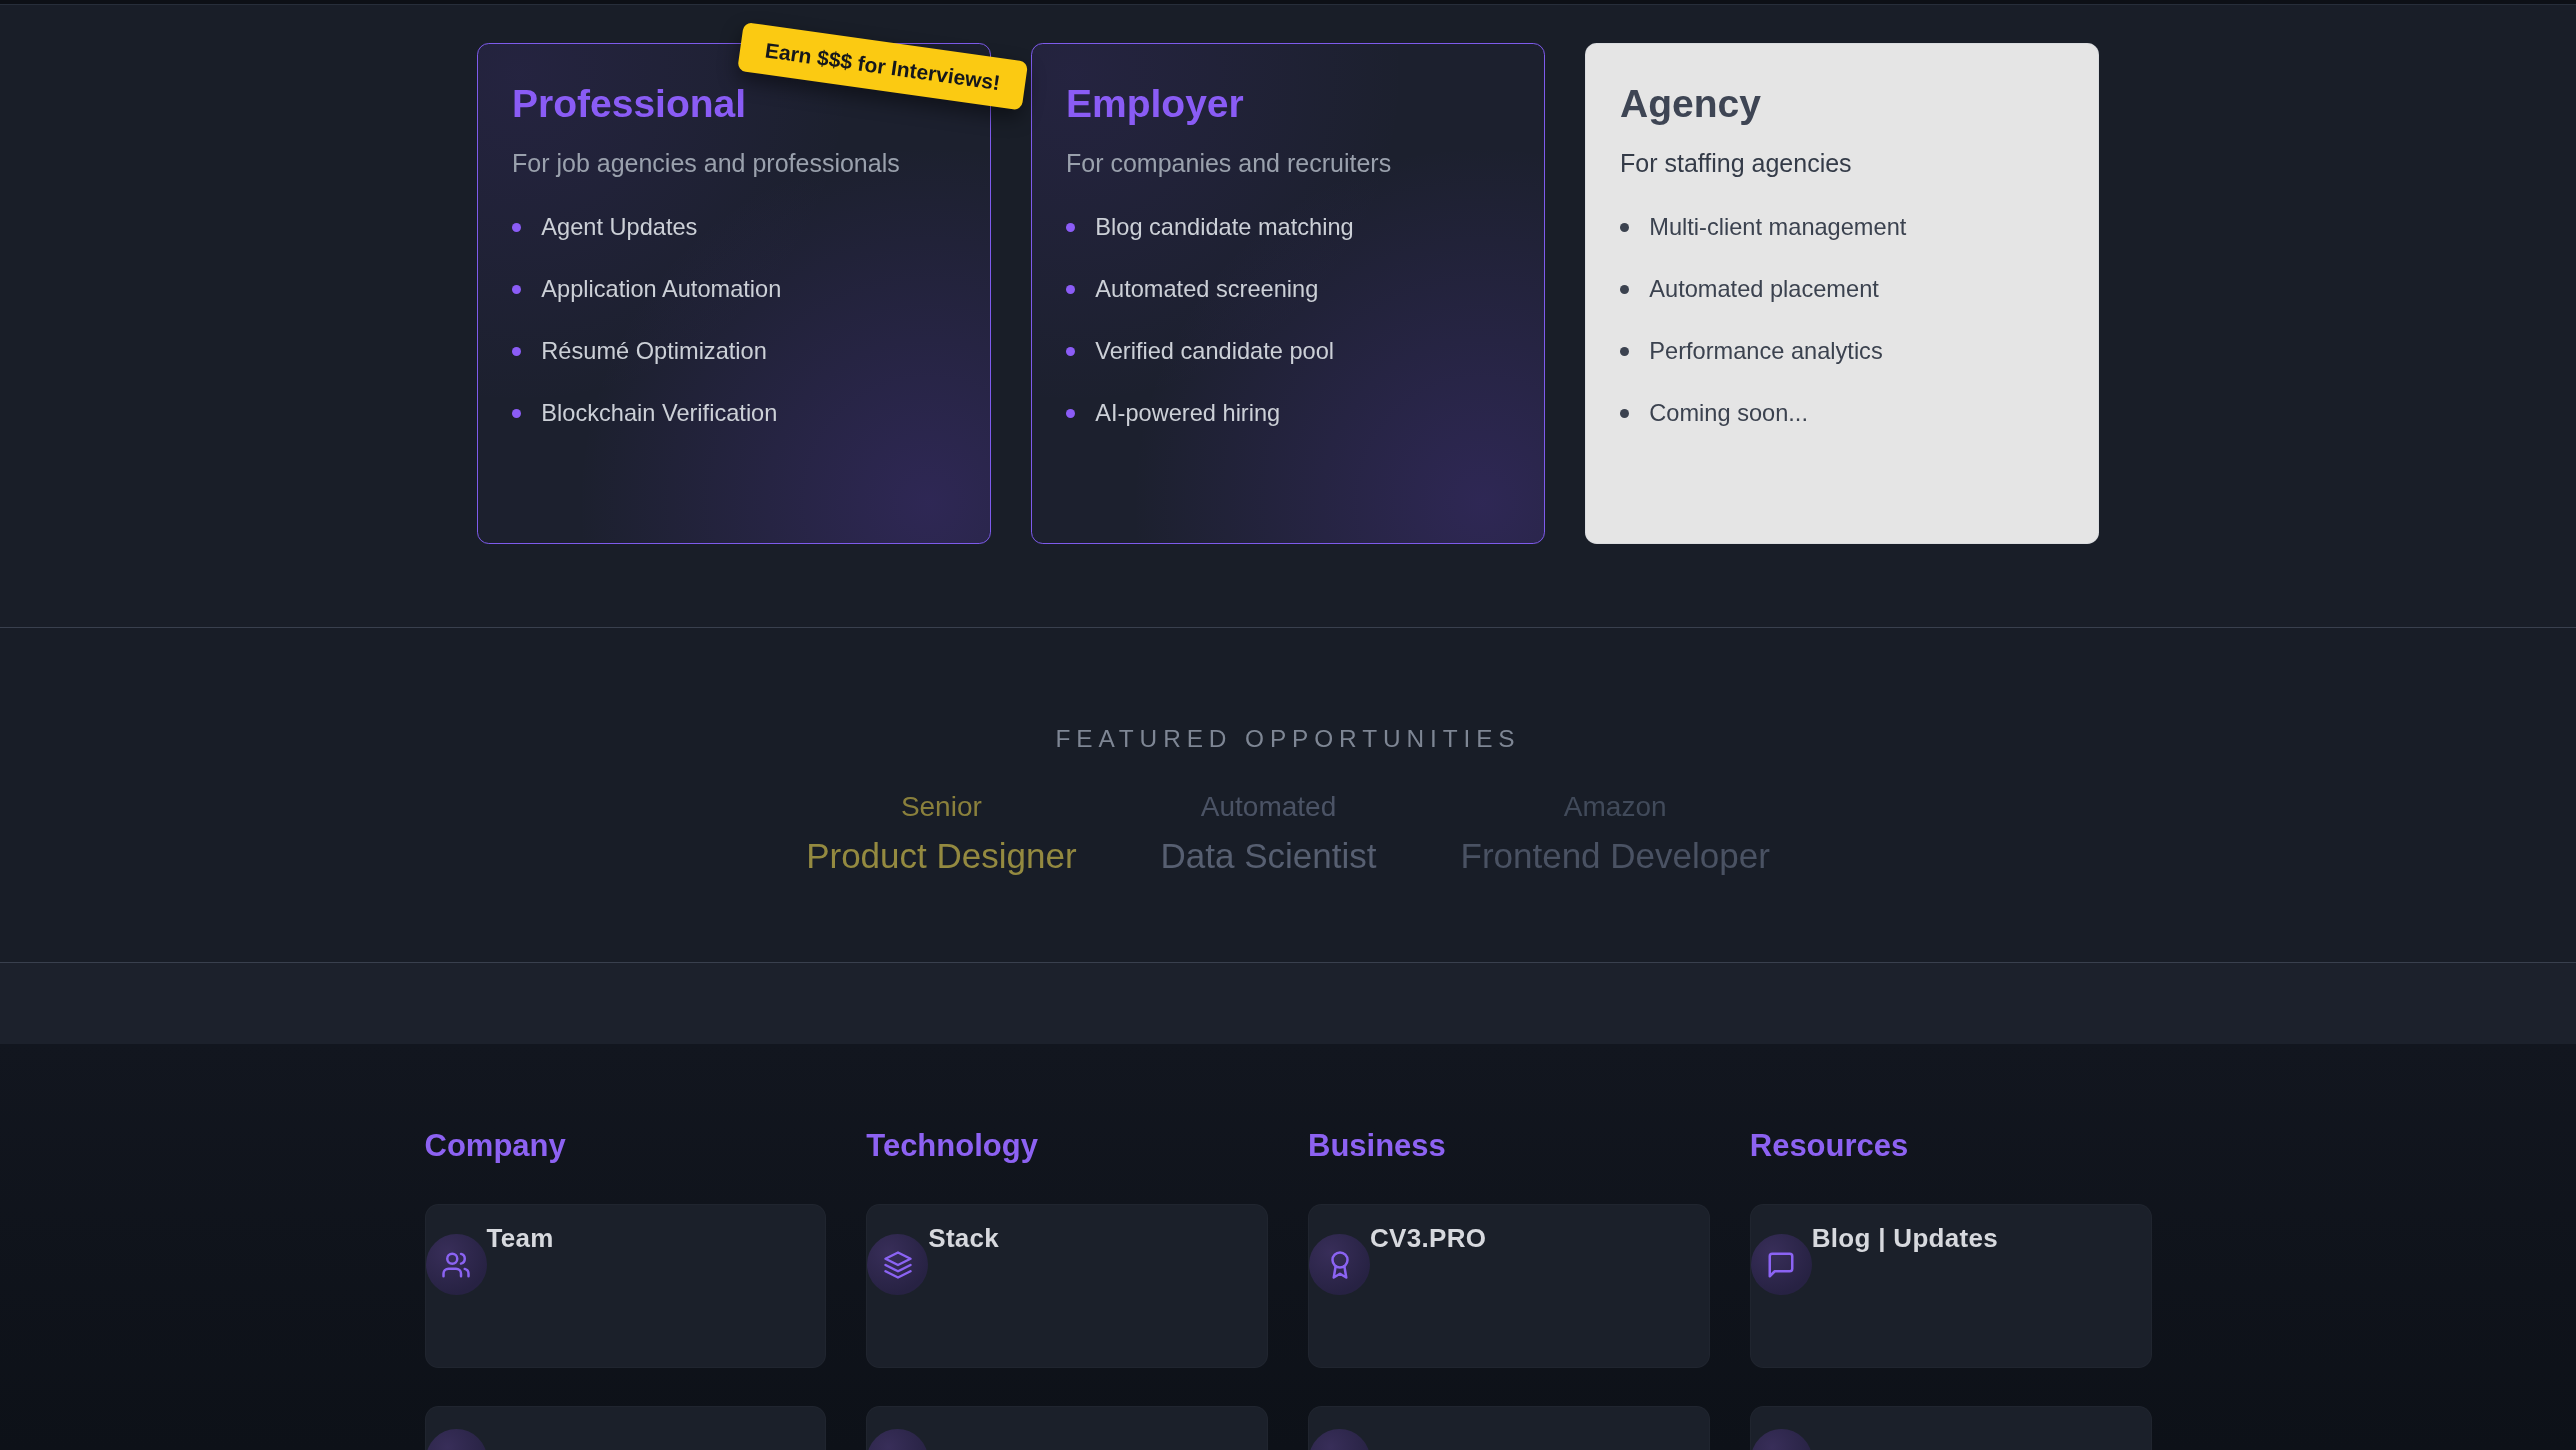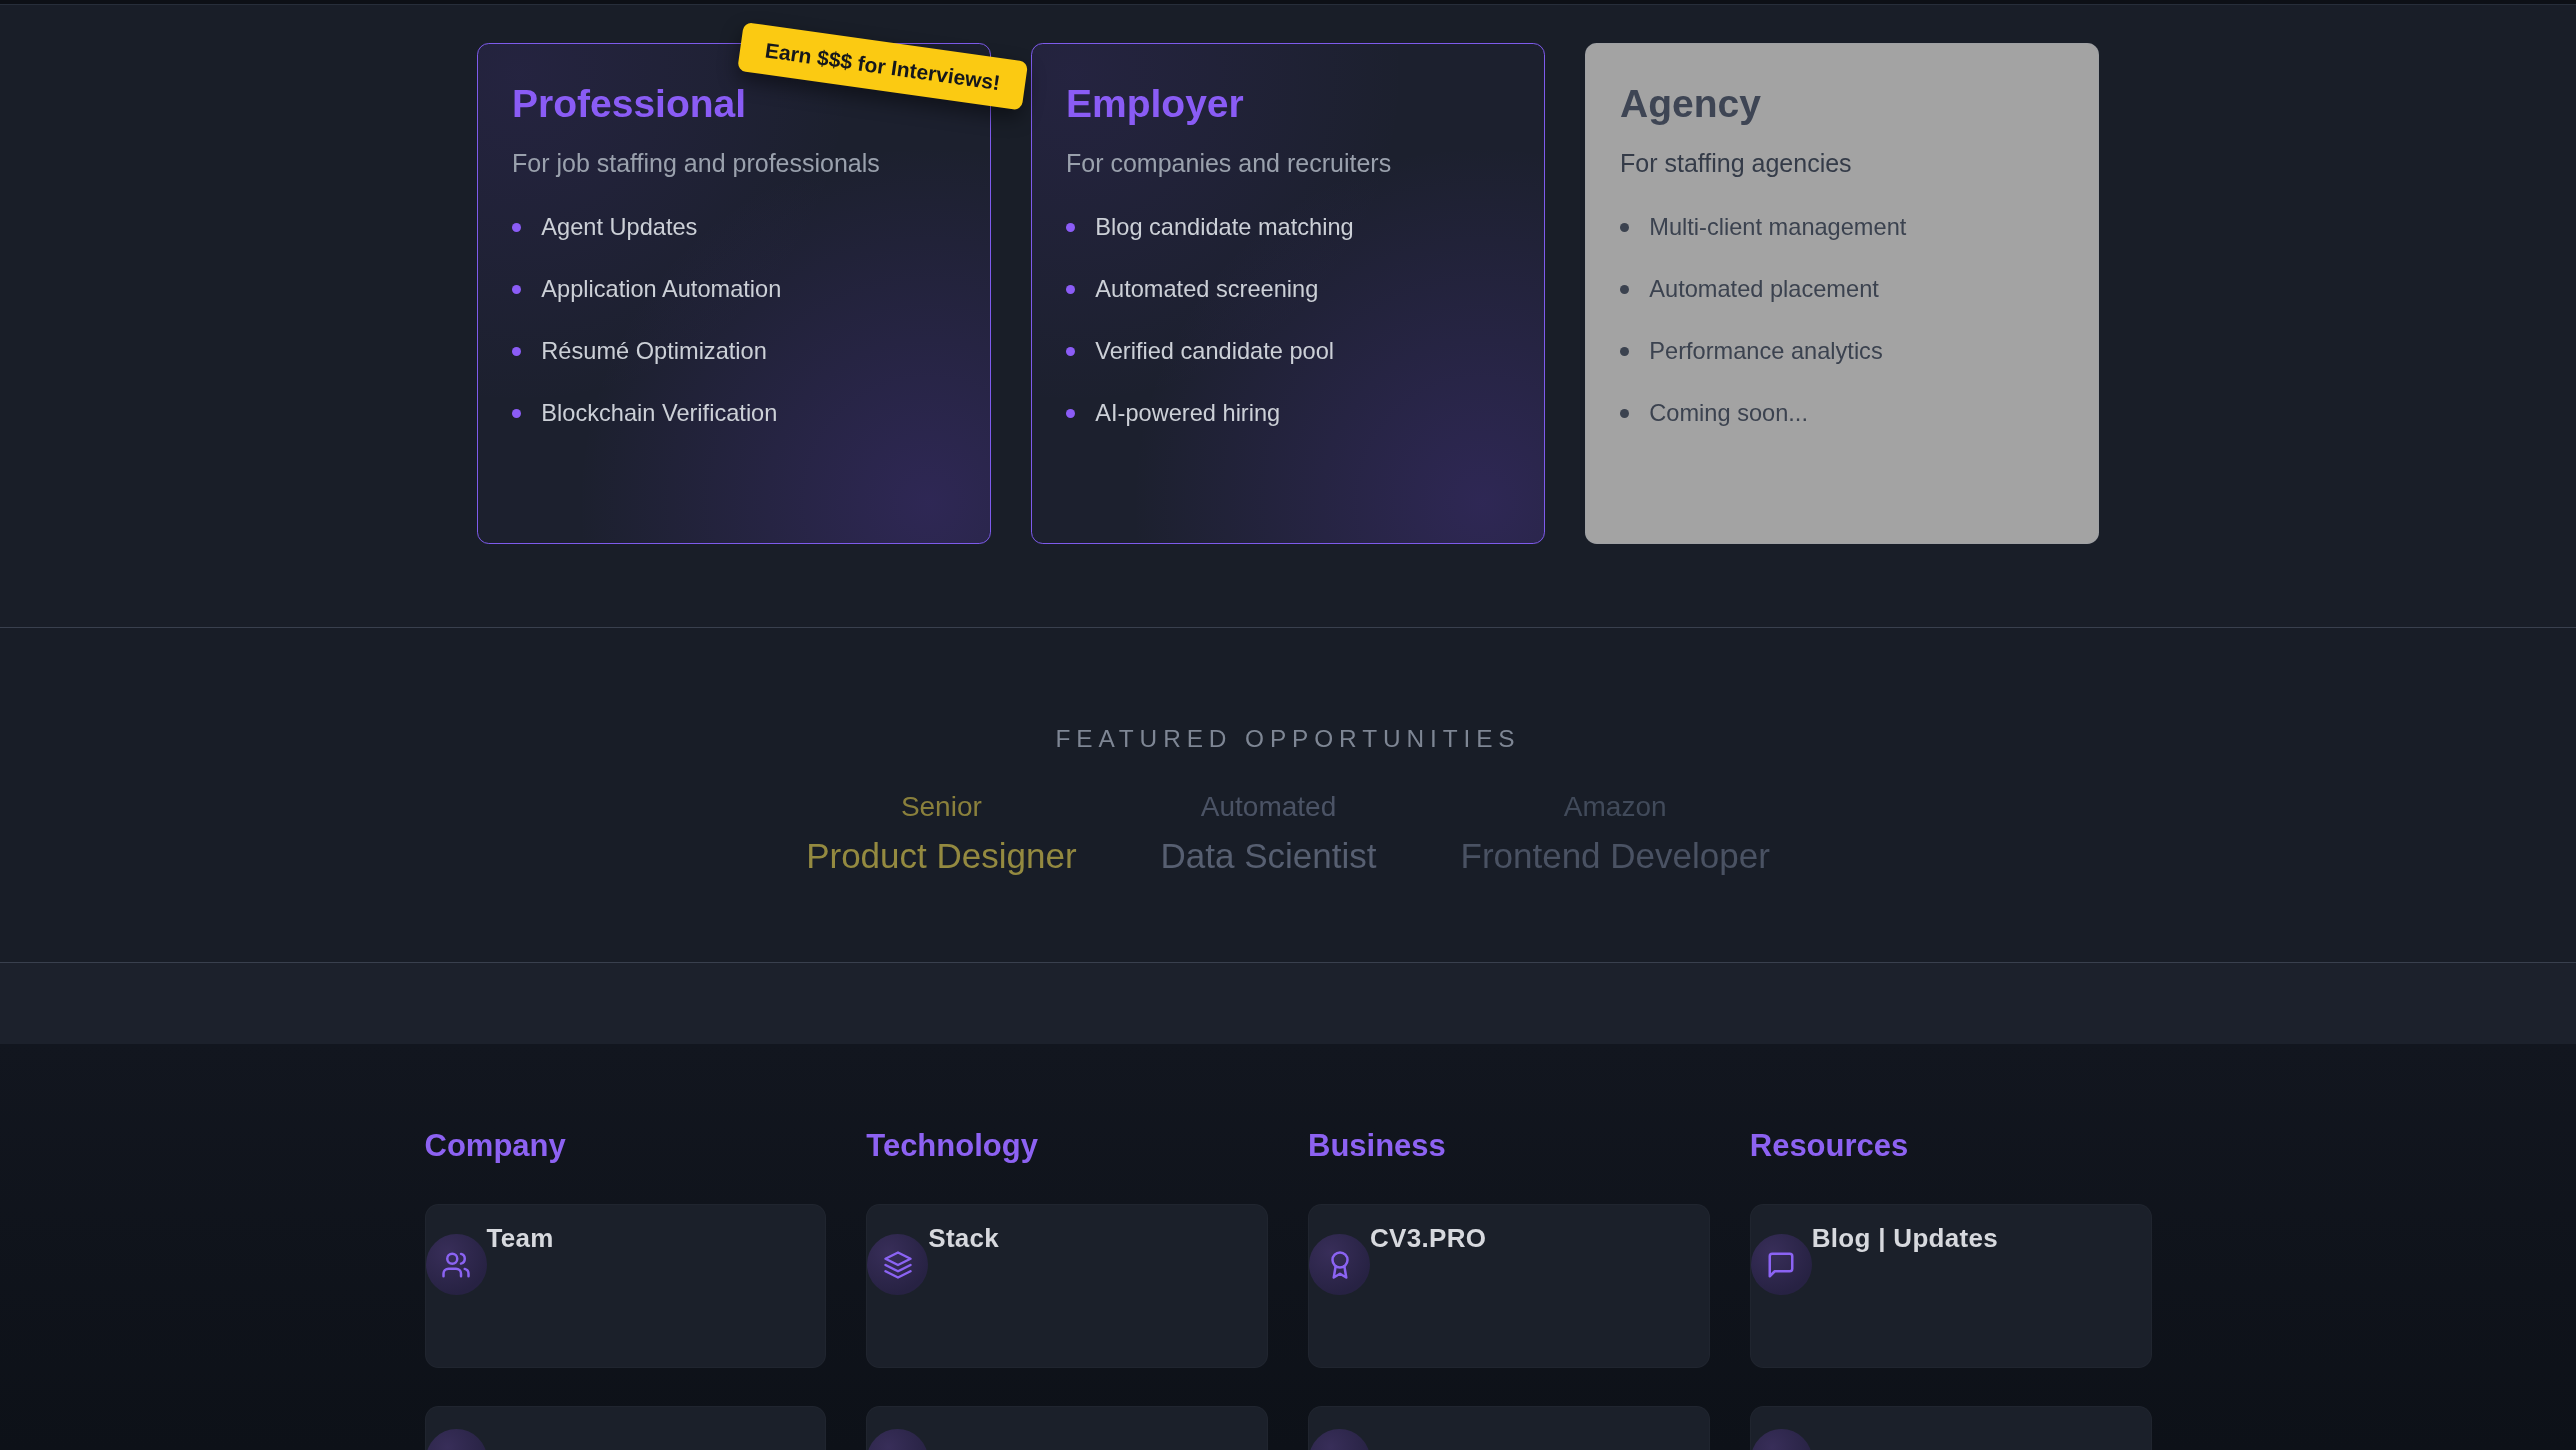--- a/index.html
+++ b/index.html
@@ -24,21 +24,21 @@
   }
   .plan--active{
     border:1.7px solid #7e5bec;
     background-color:#1c202e;
     background-image:
       radial-gradient(ellipse at 88% 92%, rgba(112,66,222,0.22), transparent 55%),
       radial-gradient(ellipse at 8% 6%, rgba(112,66,222,0.10), transparent 50%);
   }
   .plan--muted{
     border:0.8px solid rgba(130,145,175,0.10);
-    background:#a3a3a3;
+    background:#e5e5e5;
   }
   .plan-title{font-size:39px;font-weight:bold;color:#8a5cf5;line-height:1.2;margin:0;}
   .plan--muted .plan-title{color:#3e4554;}
   .plan-subtitle{font-size:25px;color:#9aa1ad;margin:20px 0 0 0;line-height:1.25;}
   .plan--muted .plan-subtitle{color:#343b48;}
   .plan-list{list-style:none;margin:34px 0 0 0;padding:0;}
   .plan-list li{display:flex;align-items:center;gap:20px;font-size:23.6px;color:#ccd0d7;margin-bottom:33px;line-height:29px;}
   .plan--muted .plan-list li{color:#3b424f;}
   .dot{width:9.3px;height:9.3px;border-radius:50%;background:#8b5cf6;flex:0 0 auto;}
   .plan--muted .dot{background:#3b424f;}
@@ -96,21 +96,21 @@
 
 <div class="top-edge"></div>
 
 <div class="section-plans">
   <div class="earn-badge">Earn $$$ for Interviews!</div>
 
   <div class="plans-row">
 
     <div class="plan plan--active">
       <h2 class="plan-title">Professional</h2>
-      <p class="plan-subtitle">For job staffing and professionals</p>
+      <p class="plan-subtitle">For job agencies and professionals</p>
       <ul class="plan-list">
         <li>
             <span class="dot"></span>
             <span>Agent Updates</span>
           </li>
         <li>
             <span class="dot"></span>
             <span>Application Automation</span>
           </li>
         <li>

